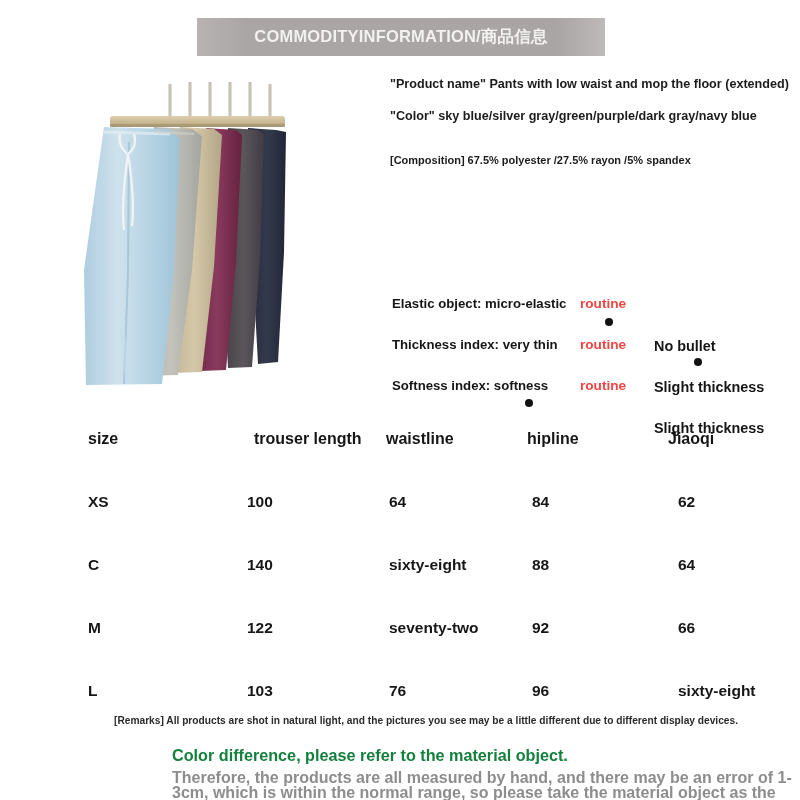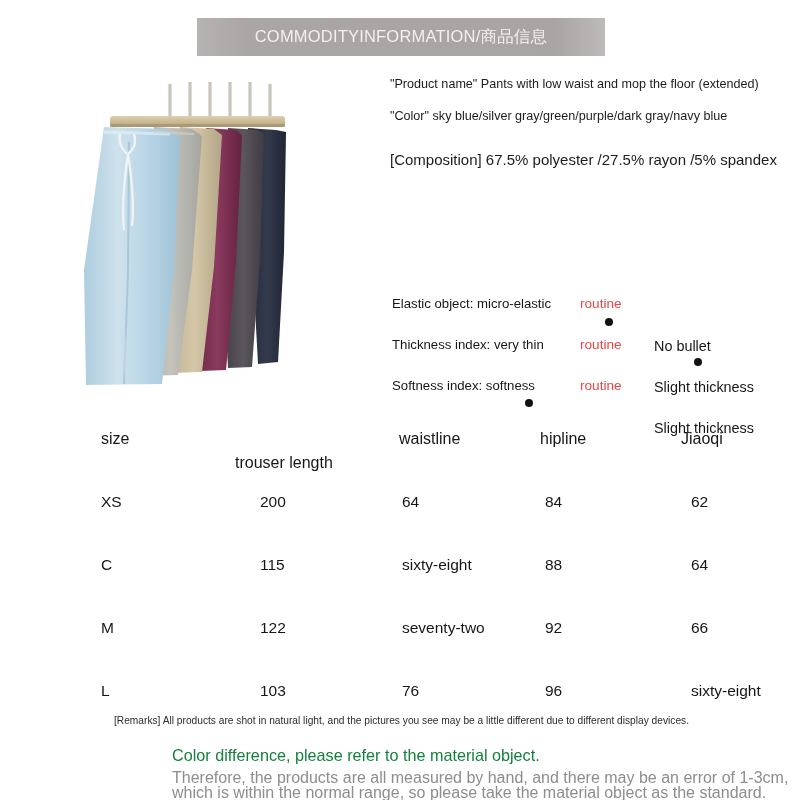--- a/index.html
+++ b/index.html
@@ -8,20 +8,21 @@
     height: 800px;
     background: #ffffff;
     font-family: "Liberation Sans", sans-serif;
     overflow: hidden;
   }
   .page {
     position: relative;
     width: 800px;
     height: 800px;
     background: #ffffff;
+    font-weight: bold;
   }
 
   
   .banner {
     position: absolute;
     left: 197px;
     top: 18px;
     width: 408px;
     height: 38px;
     background: linear-gradient(to right, #b6b3b2 0%, #a9a6a5 12%, #a8a5a4 88%, #bdbab9 100%);
@@ -59,21 +60,21 @@
   .desc-gap-sm { height: 16px; }
   .desc-gap-md { height: 14px; }
   .desc-fabric {
     color: #1c1c1c;
     font-size: 17.5px;
     line-height: 22px;
     font-family: "Liberation Sans", sans-serif;
   }
   .desc-comp {
     color: #1c1c1c;
-    font-size: 15px;
+    font-size: 11px;
     line-height: 16px;
     font-family: "Liberation Sans", sans-serif;
   }
 
   
   .indexes {
     position: absolute;
     left: 392px;
     top: 292px;
     width: 400px;
@@ -115,32 +116,32 @@
     width: 8px;
     height: 8px;
     border-radius: 50%;
     background: #111111;
   }
   .dot-r1 { left: 213px; top: 26px; }
   .dot-r2 { left: 302px; top: 25px; }
   .dot-r3 { left: 133px; top: 25px; }
 
   
-  .table { position: absolute; left: 0; top: 430px; width: 800px; padding-left: 13px; }
+  .table { position: absolute; left: 0; top: 430px; width: 800px; }
   .trow { position: relative; height: 63px; }
   .cell {
     position: absolute;
     font-size: 15.5px;
     color: #161616;
     white-space: nowrap;
     font-family: "Liberation Sans", sans-serif;
   }
   .head-cell { font-size: 16px; }
   .c-size { left: 88px; }
-  .c-len  { left: 222px; margin-top: 24px; }
+  .c-len  { left: 254px; }
   .c-waist{ left: 386px; }
   .c-hip  { left: 527px; }
   .c-jiao { left: 668px; }
 
   .col-size  { left: 88px; }
   .col-len   { left: 247px; }
   .col-waist { left: 389px; }
   .col-hip   { left: 532px; }
   .col-jiao  { left: 678px; }
 
@@ -303,29 +304,29 @@
     <div class="trow">
       <span class="cell head-cell c-size">size</span>
       <span class="cell head-cell c-len">trouser length</span>
       <span class="cell head-cell c-waist">waistline</span>
       <span class="cell head-cell c-hip">hipline</span>
       <span class="cell head-cell c-jiao">Jiaoqi</span>
     </div>
 
     <div class="trow">
       <span class="cell col-size">XS</span>
-      <span class="cell col-len">200</span>
+      <span class="cell col-len">100</span>
       <span class="cell col-waist">64</span>
       <span class="cell col-hip">84</span>
       <span class="cell col-jiao">62</span>
     </div>
 
     <div class="trow">
       <span class="cell col-size">C</span>
-      <span class="cell col-len">115</span>
+      <span class="cell col-len">140</span>
       <span class="cell col-waist">sixty-eight</span>
       <span class="cell col-hip">88</span>
       <span class="cell col-jiao">64</span>
     </div>
 
     <div class="trow">
       <span class="cell col-size">M</span>
       <span class="cell col-len">122</span>
       <span class="cell col-waist">seventy-two</span>
       <span class="cell col-hip">92</span>

